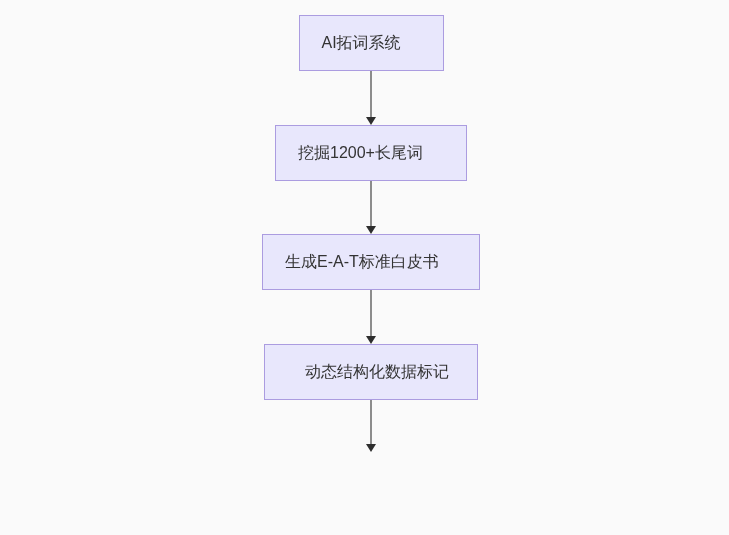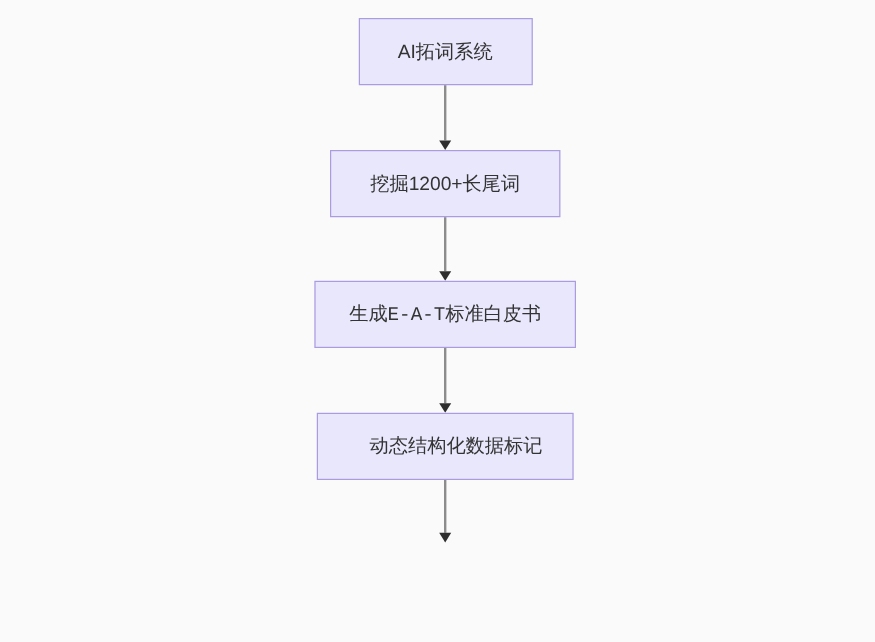--- a/index.html
+++ b/index.html
@@ -21,32 +21,32 @@
     transform: translateX(-50%);
     display: flex;
     flex-direction: column;
     align-items: center;
   }
   .node {
     box-sizing: border-box;
     height: 56px;
     display: flex;
     align-items: center;
-    justify-content: center;
+    justify-content: flex-start;
     padding: 0 22px;
     background: var(--node-fill, #e8e7fc);
     border: 1.5px solid var(--node-border, #ab9ce0);
     color: var(--text, #333333);
     font-size: 16px;
     white-space: nowrap;
     text-align: center;
   }
   .node-0 { min-width: 145px; }
   .node-1 { min-width: 192px; }
-  .node-2 { min-width: 218px; font-family: Liberation Mono, monospace; }
+  .node-2 { min-width: 218px; }
   .node-3 { min-width: 214px; padding-left: 40px; }
   .node-4 { min-width: 232px; }
   .arrow {
     display: flex;
     flex-direction: column;
     align-items: center;
     height: 54px;
   }
   .arrow-1 { height: 53px; }
   .arrow-3 { height: 52px; }

